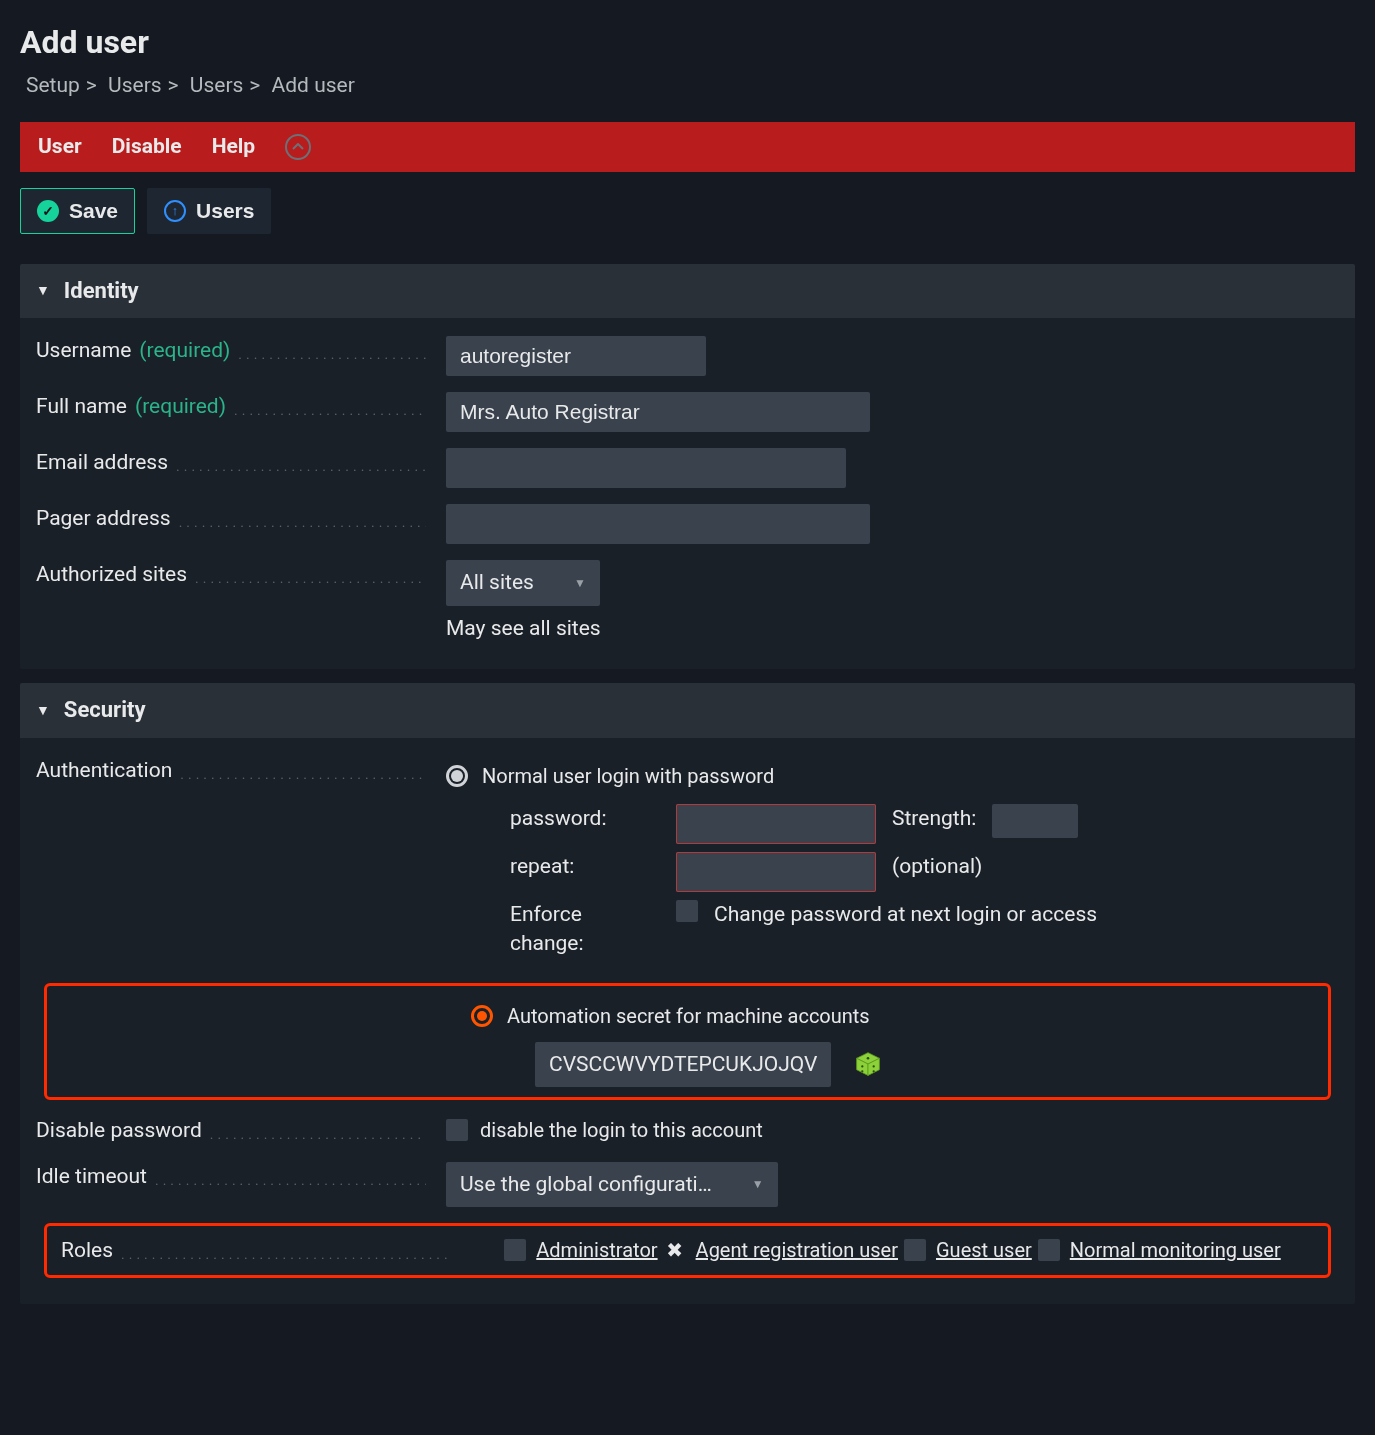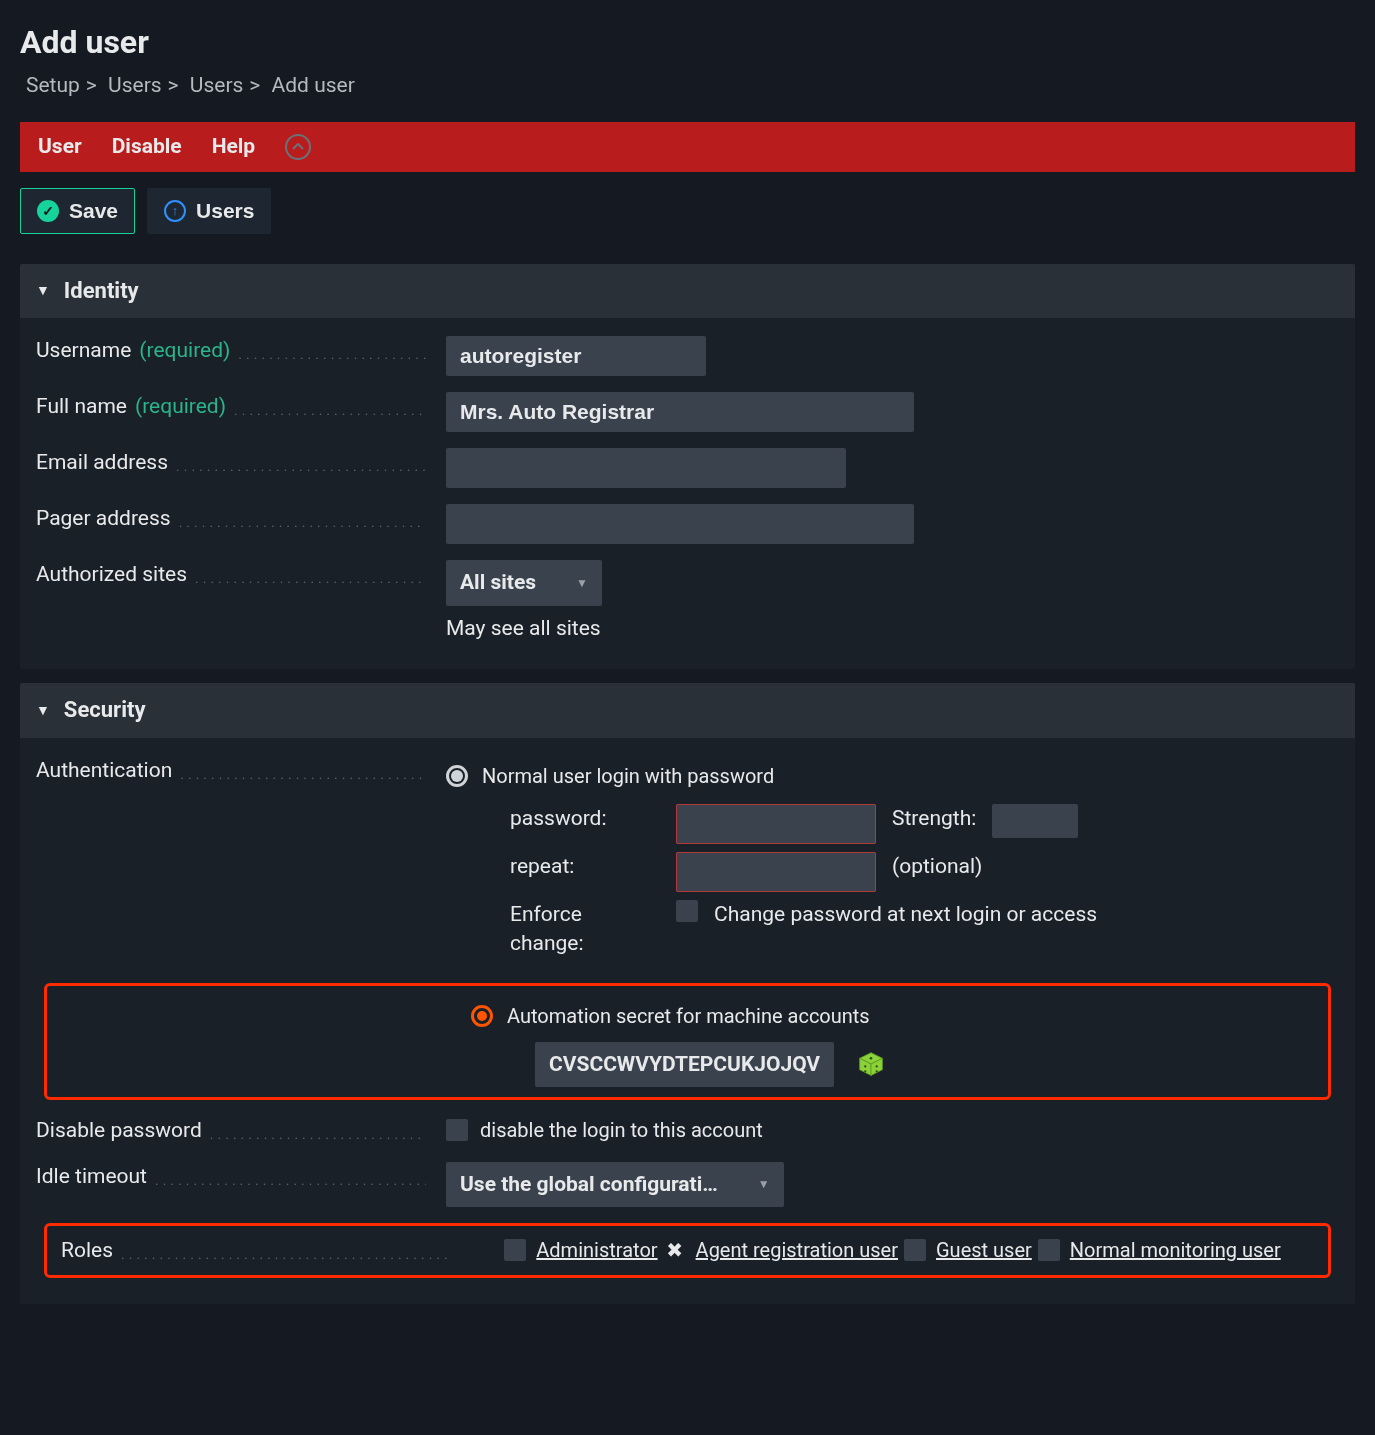--- a/index.html
+++ b/index.html
@@ -81,25 +81,24 @@
   .req{color:var(--green-req);}
   .dots{
     flex:1;overflow:hidden;color:#5a626d;
     letter-spacing:4px;font-size:14px;position:relative;top:2px;
   }
   .row-field{flex:1;}
   input[type=text],input[type=password],.select,.readonly-box{
     background:var(--input);border:none;color:var(--text);
     font-size:21px;padding:8px 14px;border-radius:2px;
     outline:none;
-    font-weight:bold;
   }
   .w-sm{width:260px;}
   .w-md{width:400px;}
-  .w-lg{width:468px;}
+  .w-lg{width:424px;}
   .red-outline{box-shadow:inset 0 0 0 1px #b33a3a;}
   .select{display:inline-flex;align-items:center;gap:40px;cursor:pointer;}
   .select .caret{color:#9aa0a6;font-size:12px;}
   .hint{margin-top:8px;font-size:21px;}
   .radio-row{display:flex;align-items:center;gap:14px;margin:6px 0;}
   .radio{
     width:22px;height:22px;border-radius:50%;border:3px solid #d0d3d7;
     display:inline-flex;align-items:center;justify-content:center;cursor:pointer;
     background:transparent;
   }

